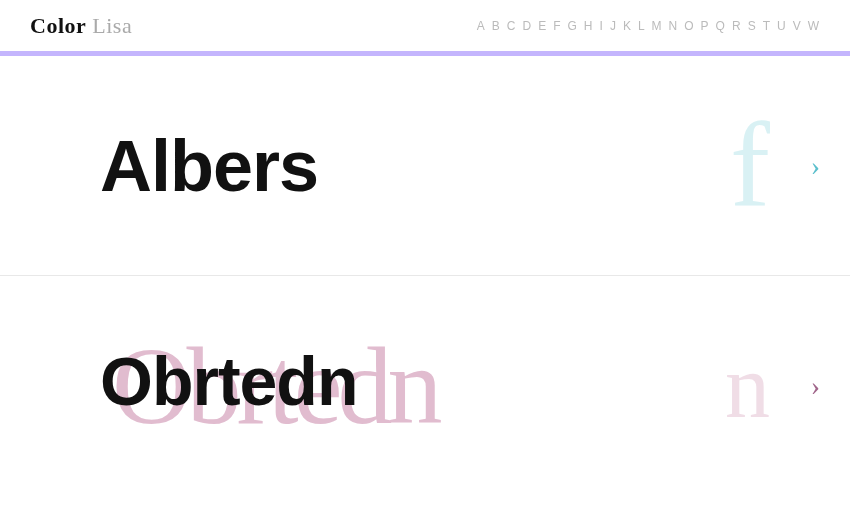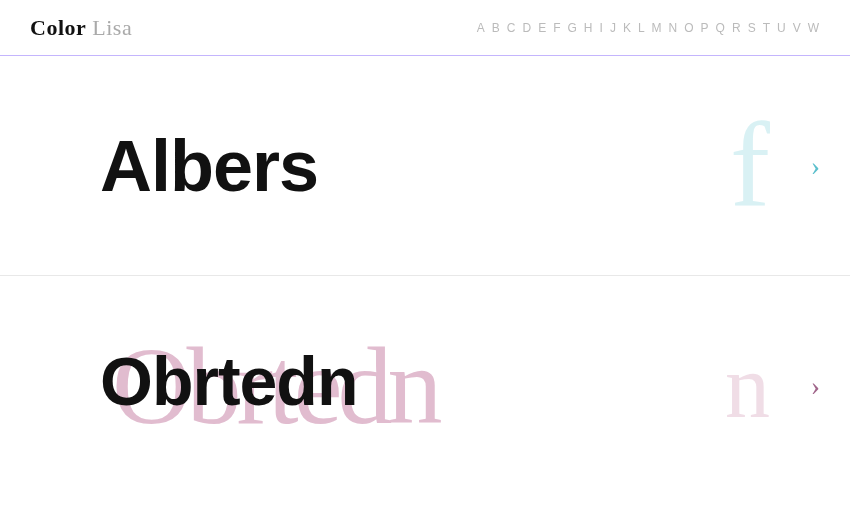--- a/index.html
+++ b/index.html
@@ -11,21 +11,21 @@
       font-family: Georgia, 'Times New Roman', serif;
       background: #fff;
     }
 
     
     .header {
       display: flex;
       align-items: center;
       justify-content: space-between;
       padding: 12px 30px;
-      border-bottom: 1px solid #c4b5fd;
+      border-bottom: 5px solid #c4b5fd;
       height: 56px;
     }
 
     .logo {
       font-size: 22px;
       letter-spacing: 0.5px;
     }
 
     .logo-color {
       font-weight: 700;

